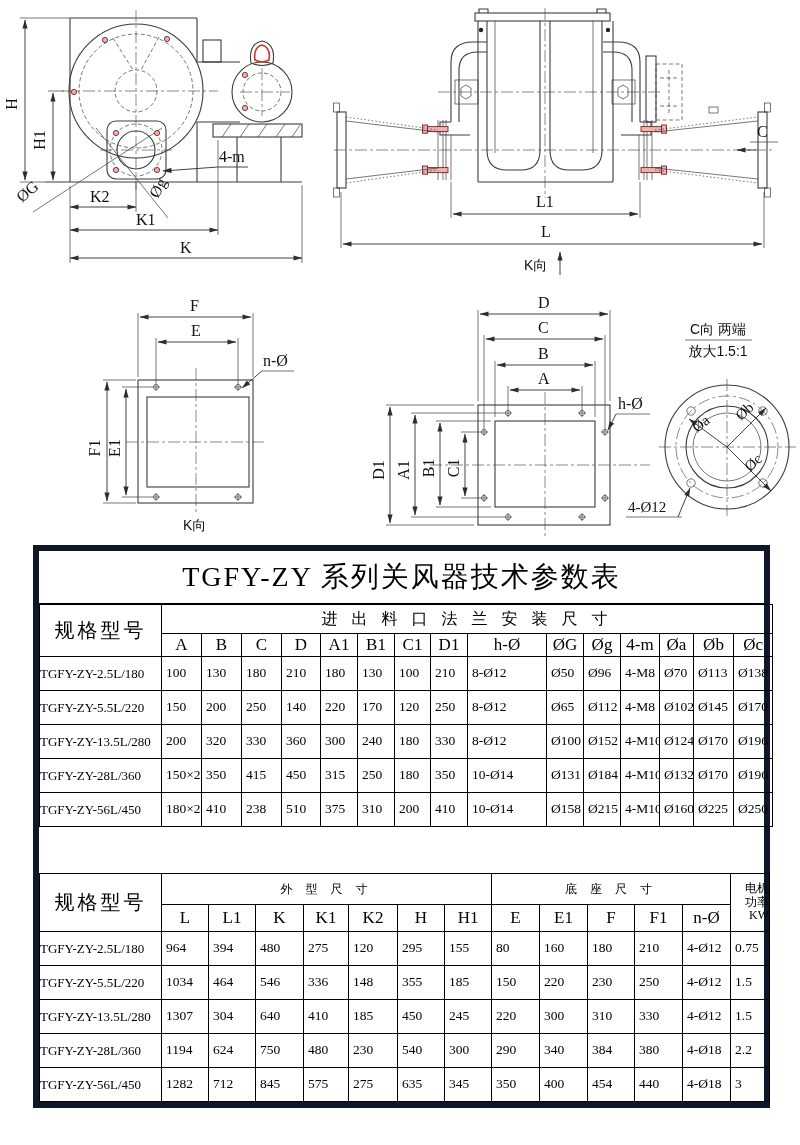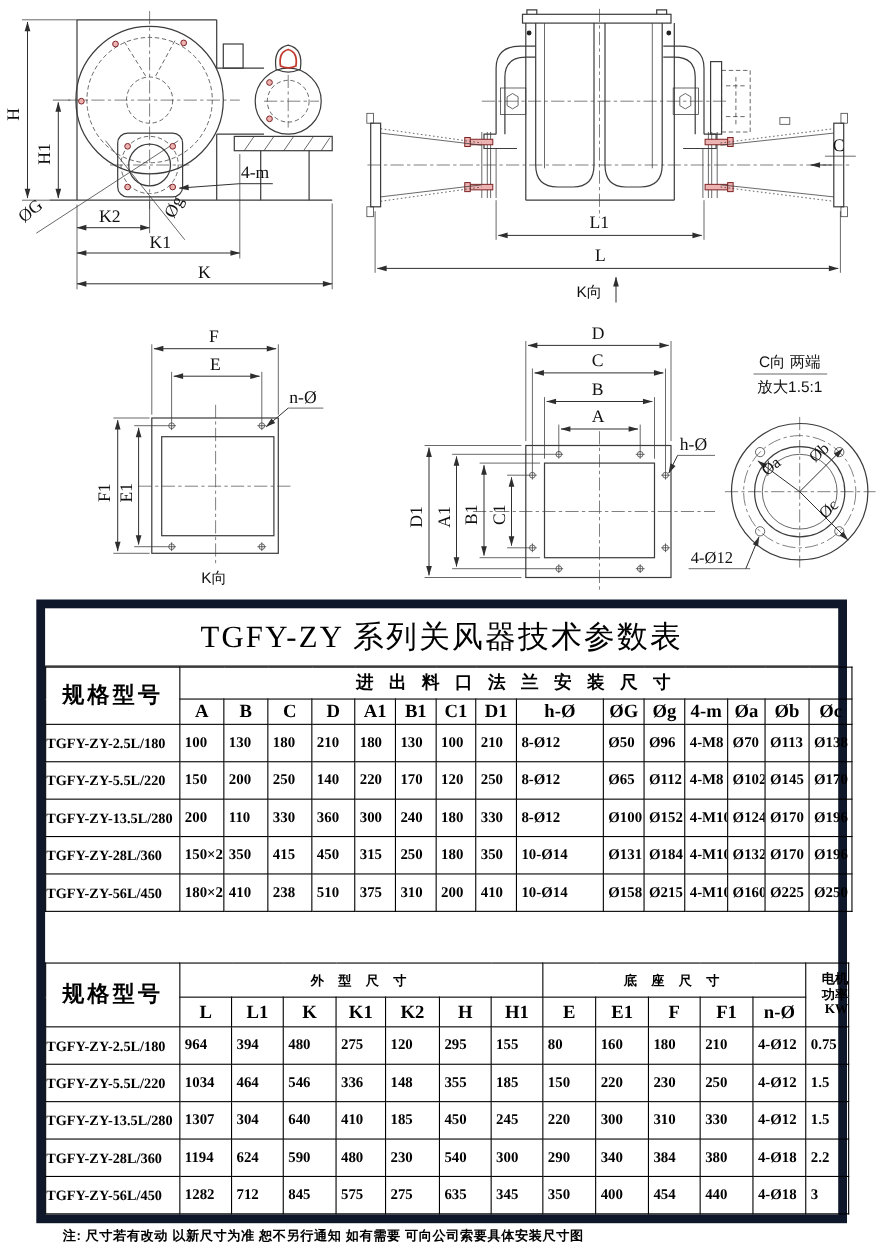--- a/index.html
+++ b/index.html
@@ -12,25 +12,25 @@
   .dash{stroke-dasharray:4 2.5;}
   .dot{stroke-dasharray:1.5 2.2;}
   .cl{stroke:#5a5a5a;stroke-width:0.7;fill:none;stroke-dasharray:12 3 3 3;}
   .dim{stroke:#2e2e2e;stroke-width:0.9;fill:none;marker-start:url(#arr);marker-end:url(#arr);}
   .dimE{stroke:#2e2e2e;stroke-width:0.9;fill:none;marker-end:url(#arr);}
   .dt{font:16px "Liberation Serif",serif;fill:#111;}
   .dts{font:15px "Liberation Serif",serif;fill:#111;}
   .zh{font:14px "Liberation Sans","DejaVu Sans",sans-serif;fill:#111;}
   .redfill{fill:#eDb2b2;stroke:#7c2222;stroke-width:0.9;}
   
-  .sheet{position:absolute;left:33px;top:545px;width:737px;border:8px solid #0f172a;
+  .sheet{position:absolute;left:33px;top:545px;width:737px;border:6px solid #0f172a;
          box-sizing:border-box;background:#fff;}
   .sheet-title{height:52px;border-bottom:1px solid #000;display:flex;align-items:center;
          justify-content:center;font-size:28px;letter-spacing:2px;white-space:nowrap;}
-  table{border-collapse:collapse;table-layout:fixed;width:100%;font-weight:bold;}
+  table{border-collapse:collapse;table-layout:fixed;width:100%;}
   td{border:1px solid #000;overflow:hidden;white-space:nowrap;padding:0;line-height:1.05;}
   td.spec{font-size:20px;letter-spacing:3px;text-align:center;}
   td.grp{font-size:16px;letter-spacing:5px;text-align:center;height:28px;}
   td.grp2{font-size:12px;letter-spacing:5px;text-align:center;height:30px;}
   td.lt{font-size:17px;text-align:center;height:22px;}
   td.lt2{font-size:17px;text-align:center;height:26px;}
   td.model{font-size:13px;padding-left:0;text-align:left;height:33px;}
   td.val{font-size:13.5px;padding-left:4px;text-align:left;}
   td.pwr{font-size:12px;text-align:right;white-space:pre-line;line-height:1.15;}
   .gap{height:46px;}
@@ -349,21 +349,21 @@
             <td class="val">Ø65</td>
             <td class="val">Ø112</td>
             <td class="val">4-M8</td>
             <td class="val">Ø102</td>
             <td class="val">Ø145</td>
             <td class="val">Ø170</td>
           </tr>
           <tr>
             <td class="model">TGFY-ZY-13.5L/280</td>
             <td class="val">200</td>
-            <td class="val">110</td>
+            <td class="val">320</td>
             <td class="val">330</td>
             <td class="val">360</td>
             <td class="val">300</td>
             <td class="val">240</td>
             <td class="val">180</td>
             <td class="val">330</td>
             <td class="val">8-Ø12</td>
             <td class="val">Ø100</td>
             <td class="val">Ø152</td>
             <td class="val">4-M10</td>
@@ -499,21 +499,21 @@
             <td class="val">300</td>
             <td class="val">310</td>
             <td class="val">330</td>
             <td class="val">4-Ø12</td>
             <td class="val">1.5</td>
           </tr>
           <tr>
             <td class="model">TGFY-ZY-28L/360</td>
             <td class="val">1194</td>
             <td class="val">624</td>
-            <td class="val">590</td>
+            <td class="val">750</td>
             <td class="val">480</td>
             <td class="val">230</td>
             <td class="val">540</td>
             <td class="val">300</td>
             <td class="val">290</td>
             <td class="val">340</td>
             <td class="val">384</td>
             <td class="val">380</td>
             <td class="val">4-Ø18</td>
             <td class="val">2.2</td>
@@ -531,15 +531,14 @@
             <td class="val">400</td>
             <td class="val">454</td>
             <td class="val">440</td>
             <td class="val">4-Ø18</td>
             <td class="val">3</td>
           </tr>
         </tbody>
   </table>
 </div>
 
-<div class="note">注: 尺寸若有改动 以新尺寸为准 恕不另行通知 如有需要 可向公司索要具体安装尺寸图</div>
 
 </div>
 
 </body></html>

